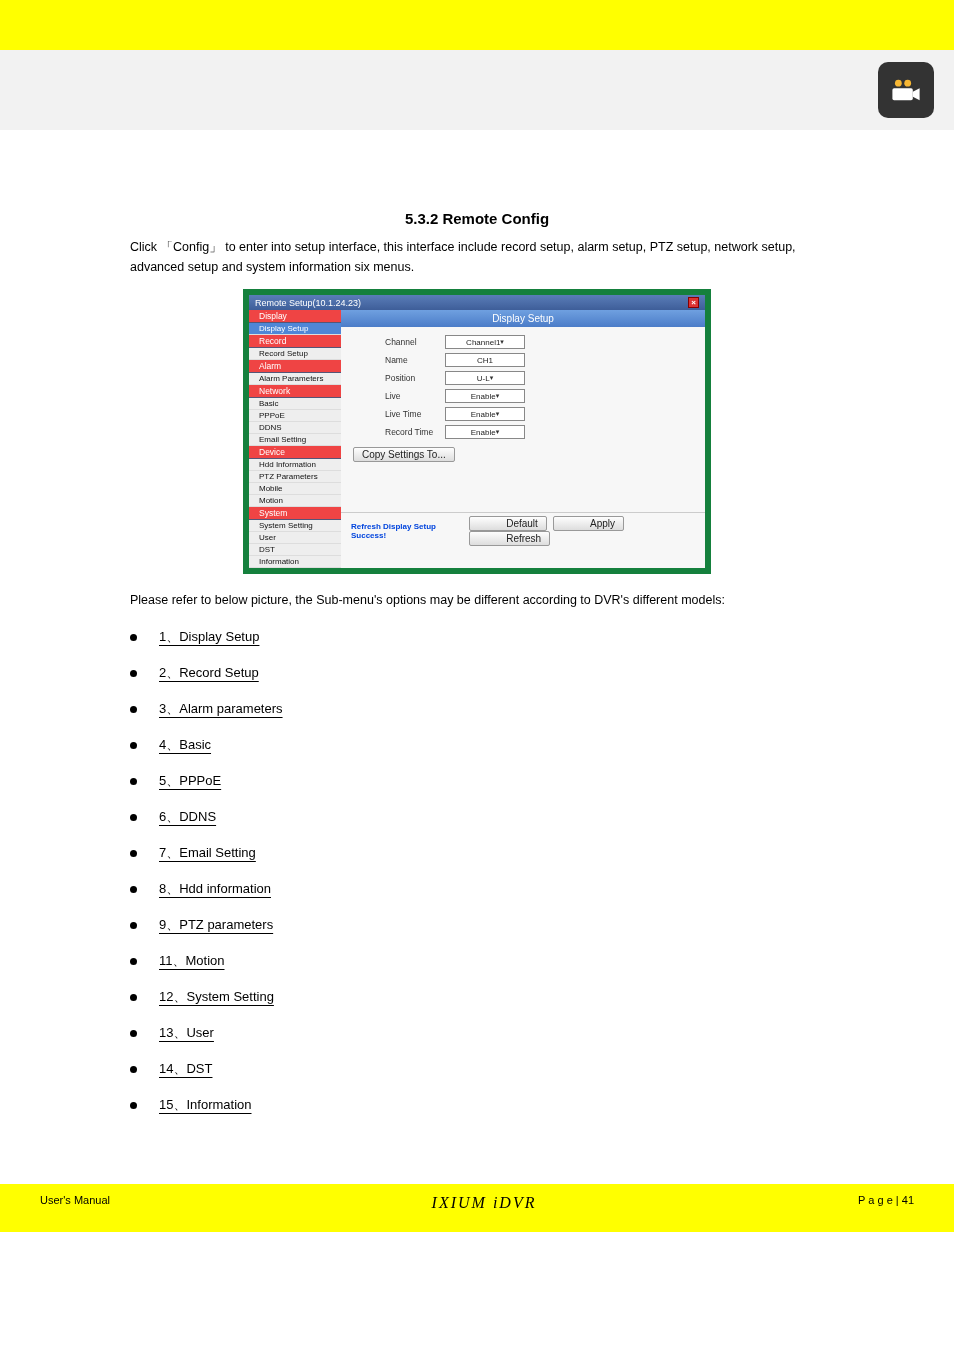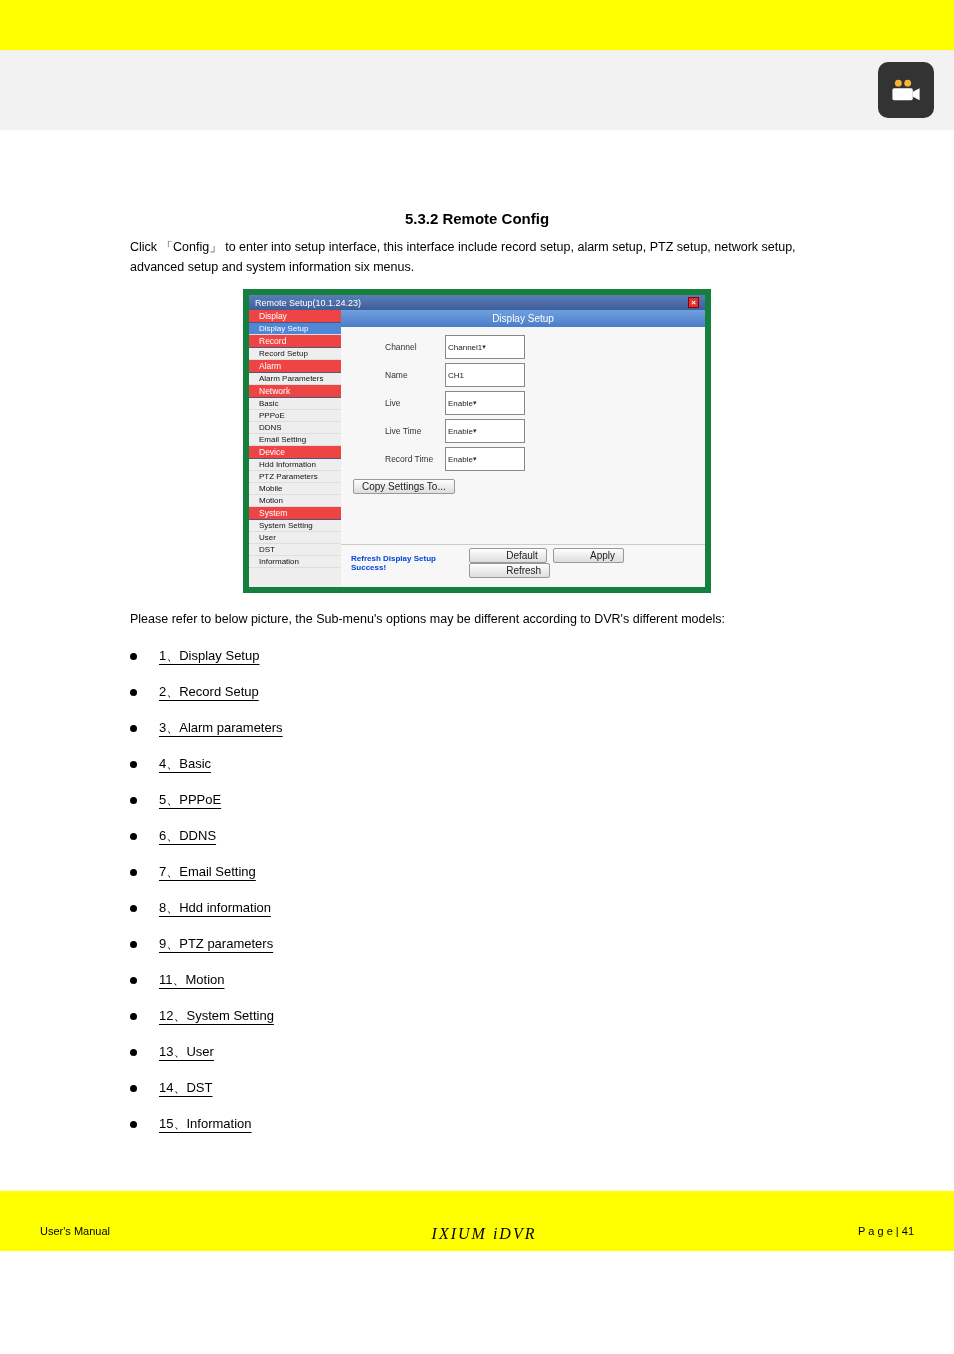--- a/index.html
+++ b/index.html
@@ -22,37 +22,37 @@
   .shot-title .close { width:11px; height:11px; background:#d33; color:#fff; display:inline-flex; align-items:center; justify-content:center; font-weight:bold; font-size:8px; border:1px solid #800; }
   .shot-body { display:flex; background:#ececec; }
   .shot-nav { width: 92px; background:#eee; }
   .shot-nav div.cat { background:#ef4444; color:#fff; padding:1px 10px; border-bottom:1px solid #557; font-size:8.5px; }
   .shot-nav div.sub { padding:1px 10px; font-size:8px; color:#111; border-bottom:1px solid #ddd; }
   .shot-nav div.sub.sel { background:#4f86d6; color:#fff; }
   .shot-main { flex:1; padding: 0 0 6px; background:#f7f7f7; }
   .shot-hdr { background: linear-gradient(#6fa0e0,#4b7cc8); color:#fff; text-align:center; padding:3px; font-size:10px; margin-bottom:6px; }
   .shot-row { display:flex; align-items:center; padding:2px 12px; font-size:8.5px;margin-left:32px; }
   .shot-row label { width: 60px; color:#333; }
-  .shot-row .field, .shot-row .sel { width: 80px; height:24px; border:1px solid #888; background:#fff; font-size:8px; padding:0 2px; display:flex; align-items:center; justify-content:flex-start; }
+  .shot-row .field, .shot-row .sel { width: 80px; height:14px; border:1px solid #888; background:#fff; font-size:8px; padding:0 2px; display:flex; align-items:center; justify-content:center; }
   .shot-row .sel:after { content:"▾"; font-size:7px; color:#333; }
   .copy-row { padding: 6px 12px 10px; }
   .btn-sm { display:inline-block; border:1px solid #999; background:linear-gradient(#fefefe,#ddd); padding:1px 8px; font-size:10px; border-radius:2px; }
   .shot-foot { display:flex; justify-content:space-between; align-items:center; padding:3px 10px; border-top:1px solid #ccc; font-size:8px; }
   .shot-foot .status { color:#0044dd; font-weight:bold; }
   .shot-foot .btns span { margin-left:4px;padding-left:36px; }
 
   .sub-note { padding: 0 130px; font-size: 12.5px; line-height: 1.6; margin-bottom: 8px; }
 
   .outline { padding: 0 130px; }
   .outline ul { list-style: none; }
   .outline li { display:flex; align-items:flex-start; margin: 18px 0; font-size: 13px; }
   .outline li .dot { width:7px; height:7px; background:#000; border-radius:50%; margin:6px 22px 0 0; flex:0 0 auto; }
   .outline li .txt { text-decoration: underline; text-underline-offset:4px; }
 
-  .bottom-bar { position:absolute; bottom:0; left:0; right:0; height:60px; background:yellow; display:flex; align-items:flex-end; justify-content:center; padding-bottom:8px; }
+  .bottom-bar { position:absolute; bottom:0; left:0; right:0; height:48px; background:yellow; display:flex; align-items:flex-end; justify-content:center; padding-bottom:20px; }
   .bottom-bar .footer-inner { width:100%; display:flex; justify-content:space-between; padding:0 40px; font-size:11px; color:#000; }
   .bottom-bar .model { font-family: Georgia, serif; font-style:italic; letter-spacing:2px; font-size:16px; }
 </style>
 </head>
 <body>
 
 <div class="page">
   <div class="top-bar"></div>
   <div class="header-band">
     <div class="logo-box">
@@ -108,20 +108,26 @@
                 <span>Channel1</span>
               </div>
             </div>
           <div class="shot-row">
               <label>Name</label>
               <div class="field">
                 <span>CH1</span>
               </div>
             </div>
           <div class="shot-row">
+              <label>Position</label>
+              <div class="sel">
+                <span>U-L</span>
+              </div>
+            </div>
+          <div class="shot-row">
               <label>Live</label>
               <div class="sel">
                 <span>Enable</span>
               </div>
             </div>
           <div class="shot-row">
               <label>Live Time</label>
               <div class="sel">
                 <span>Enable</span>
               </div>

